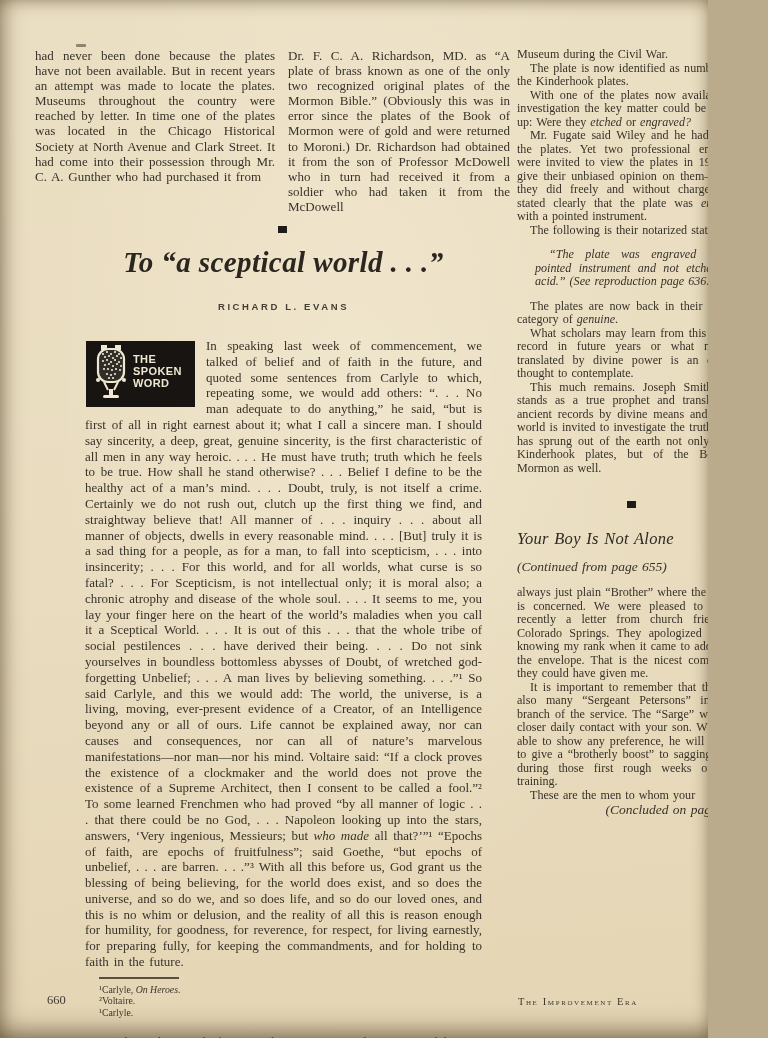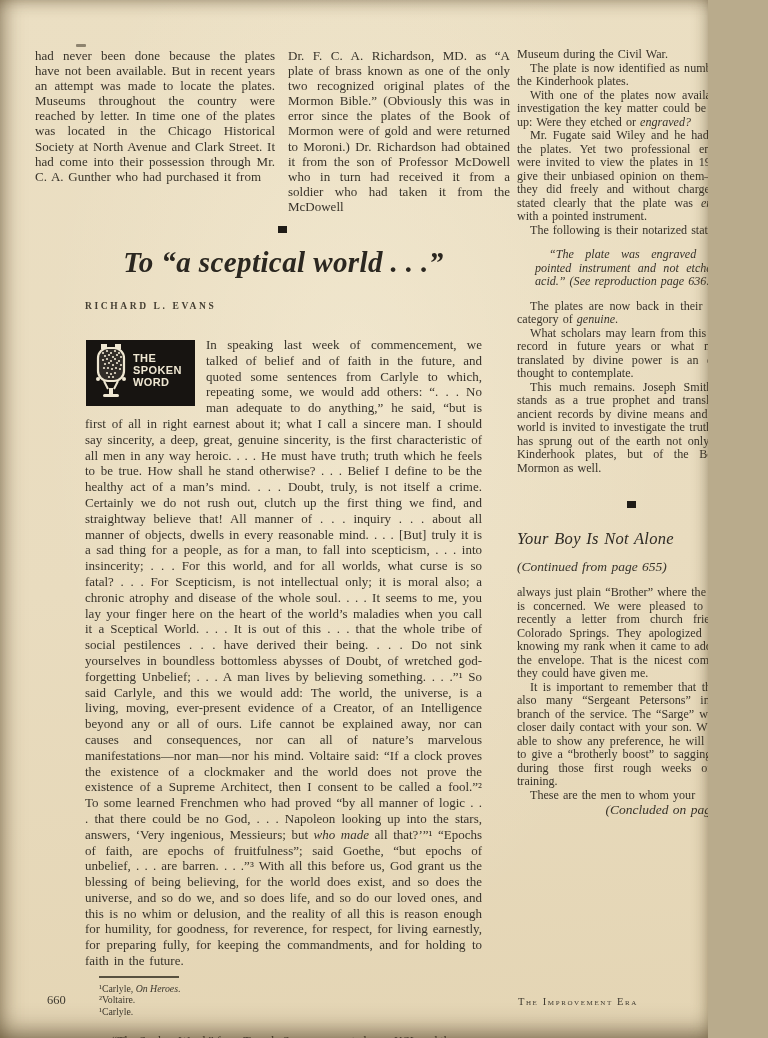--- a/index.html
+++ b/index.html
@@ -30,21 +30,21 @@
   .sq{position:absolute;width:9px;height:7px;background:#1f1c17;}
   .sq1{left:278px;top:226px;}
   .sqflow{width:9px;height:7px;background:#1f1c17;margin:26px auto 24px auto;}
   .notarized{margin:11px 0 11px 0;padding-left:18px;font-style:italic;text-indent:14px;}
   .yb-head{margin:0 0 14px 0;font-size:16.5px;font-style:italic;font-weight:normal;letter-spacing:.3px;color:#2e2a23;}
   .yb-cont{font-style:italic;font-size:13.5px;margin:0 0 13px 0 !important;}
   .yb-concl{font-style:italic;font-size:13.5px;text-align:right;margin-top:1px !important;}
   
   .feature{position:absolute;left:85px;top:240px;width:397px;}
   .title{margin:6px 0 0 0;text-align:center;font-size:29px;font-weight:600;font-style:italic;letter-spacing:.4px;color:#2b2720;}
-  .byline{margin-top:22px;text-align:left;font-family:Liberation Serif, serif;
+  .byline{margin-top:22px;text-align:center;font-family:Liberation Sans, sans-serif;
           font-size:9.5px;font-weight:bold;letter-spacing:2.6px;color:#453f33;}
   .bodytext{margin-top:26px;font-size:13px;line-height:15.8px;text-align:justify;word-spacing:1.6px;hyphens:auto;-webkit-hyphens:auto;}
   .logo{float:left;width:107px;height:64px;background:#171411;margin:4px 12px 4px 2px;position:relative;box-shadow:0 0 0 1px #171411;}
   .logo svg{position:absolute;left:5px;top:3px;}
   .logotext{position:absolute;left:46px;top:11px;font-family:Liberation Sans, sans-serif;
             font-size:11px;line-height:12px;font-weight:bold;letter-spacing:.4px;color:#efe7d2;}
   .fnrule{width:80px;border-bottom:2px solid #57503f;margin:7px 0 5px 14px;}
   .footnotes{margin-left:14px;font-size:9.8px;line-height:11.6px;color:#3c372d;}
   .credit{margin-top:15px;text-align:center;font-size:12.2px;line-height:16px;color:#3a352b;}
   
@@ -64,21 +64,21 @@
 
   <div class="col col2">
     <p>Dr. F. C. A. Richardson, MD. as “A plate of brass known as one of the only two recognized original plates of the Mormon Bible.”  (Obviously this was in error since the plates of the Book of Mormon were of gold and were returned to Moroni.)  Dr. Richardson had obtained it from the son of Professor McDowell who in turn had received it from a soldier who had taken it from the McDowell</p>
   </div>
 
   <div class="sq sq1"></div>
 
   <div class="col col3">
     <p><span>Museum during the Civil War.</span></p>
     <p class="ind"><span>The plate is now identified as number 5 of the Kinderhook plates.</span></p>
-    <p class="ind"><span>With one of the plates now available for investigation the key matter could be cleared up:  Were they </span><span style="">etched</span><span> or </span><span style="font-style: italic;">engraved?</span></p>
+    <p class="ind"><span>With one of the plates now available for investigation the key matter could be cleared up:  Were they </span><span style="font-style: italic;">etched</span><span> or </span><span style="font-style: italic;">engraved?</span></p>
     <p class="ind"><span>Mr. Fugate said Wiley and he had etched the plates.  Yet two professional engravers were invited to view the plates in 1953 and give their unbiased opinion on them—which they did freely and without charge.  They stated clearly that the plate was </span><span style="font-style: italic;">engraved</span><span> with a pointed instrument.</span></p>
     <p class="ind"><span>The following is their notarized statement:</span></p>
     <div class="notarized"><span style="font-style: italic;">“The plate was engraved with a pointed instrument and not etched with acid.”  (See reproduction </span><span>page 636.)</span></div>
     <p class="ind"><span>The plates are now back in their original category of </span><span style="font-style: italic;">genuine</span><span>.</span></p>
     <p class="ind"><span>What scholars may learn from this ancient record in future years or what may be translated by divine power is an exciting thought to contemplate.</span></p>
     <p class="ind"><span>This much remains.  Joseph Smith, Jun., stands as a true prophet and translator of ancient records by divine means and all the world is invited to investigate the truth which has sprung out of the earth not only of the Kinderhook plates, but of the Book of Mormon as well.</span></p>
     <div class="sqflow"></div>
     <h3 class="yb-head">Your Boy Is Not Alone</h3>
     <p class="yb-cont">(Continued from page 655)</p>
     <p>always just plain “Brother” where the Church is concerned.  We were pleased to receive recently a letter from church friends in Colorado Springs.  They apologized for not knowing my rank when it came to addressing the envelope.  That is the nicest compliment they could have given me.</p>

